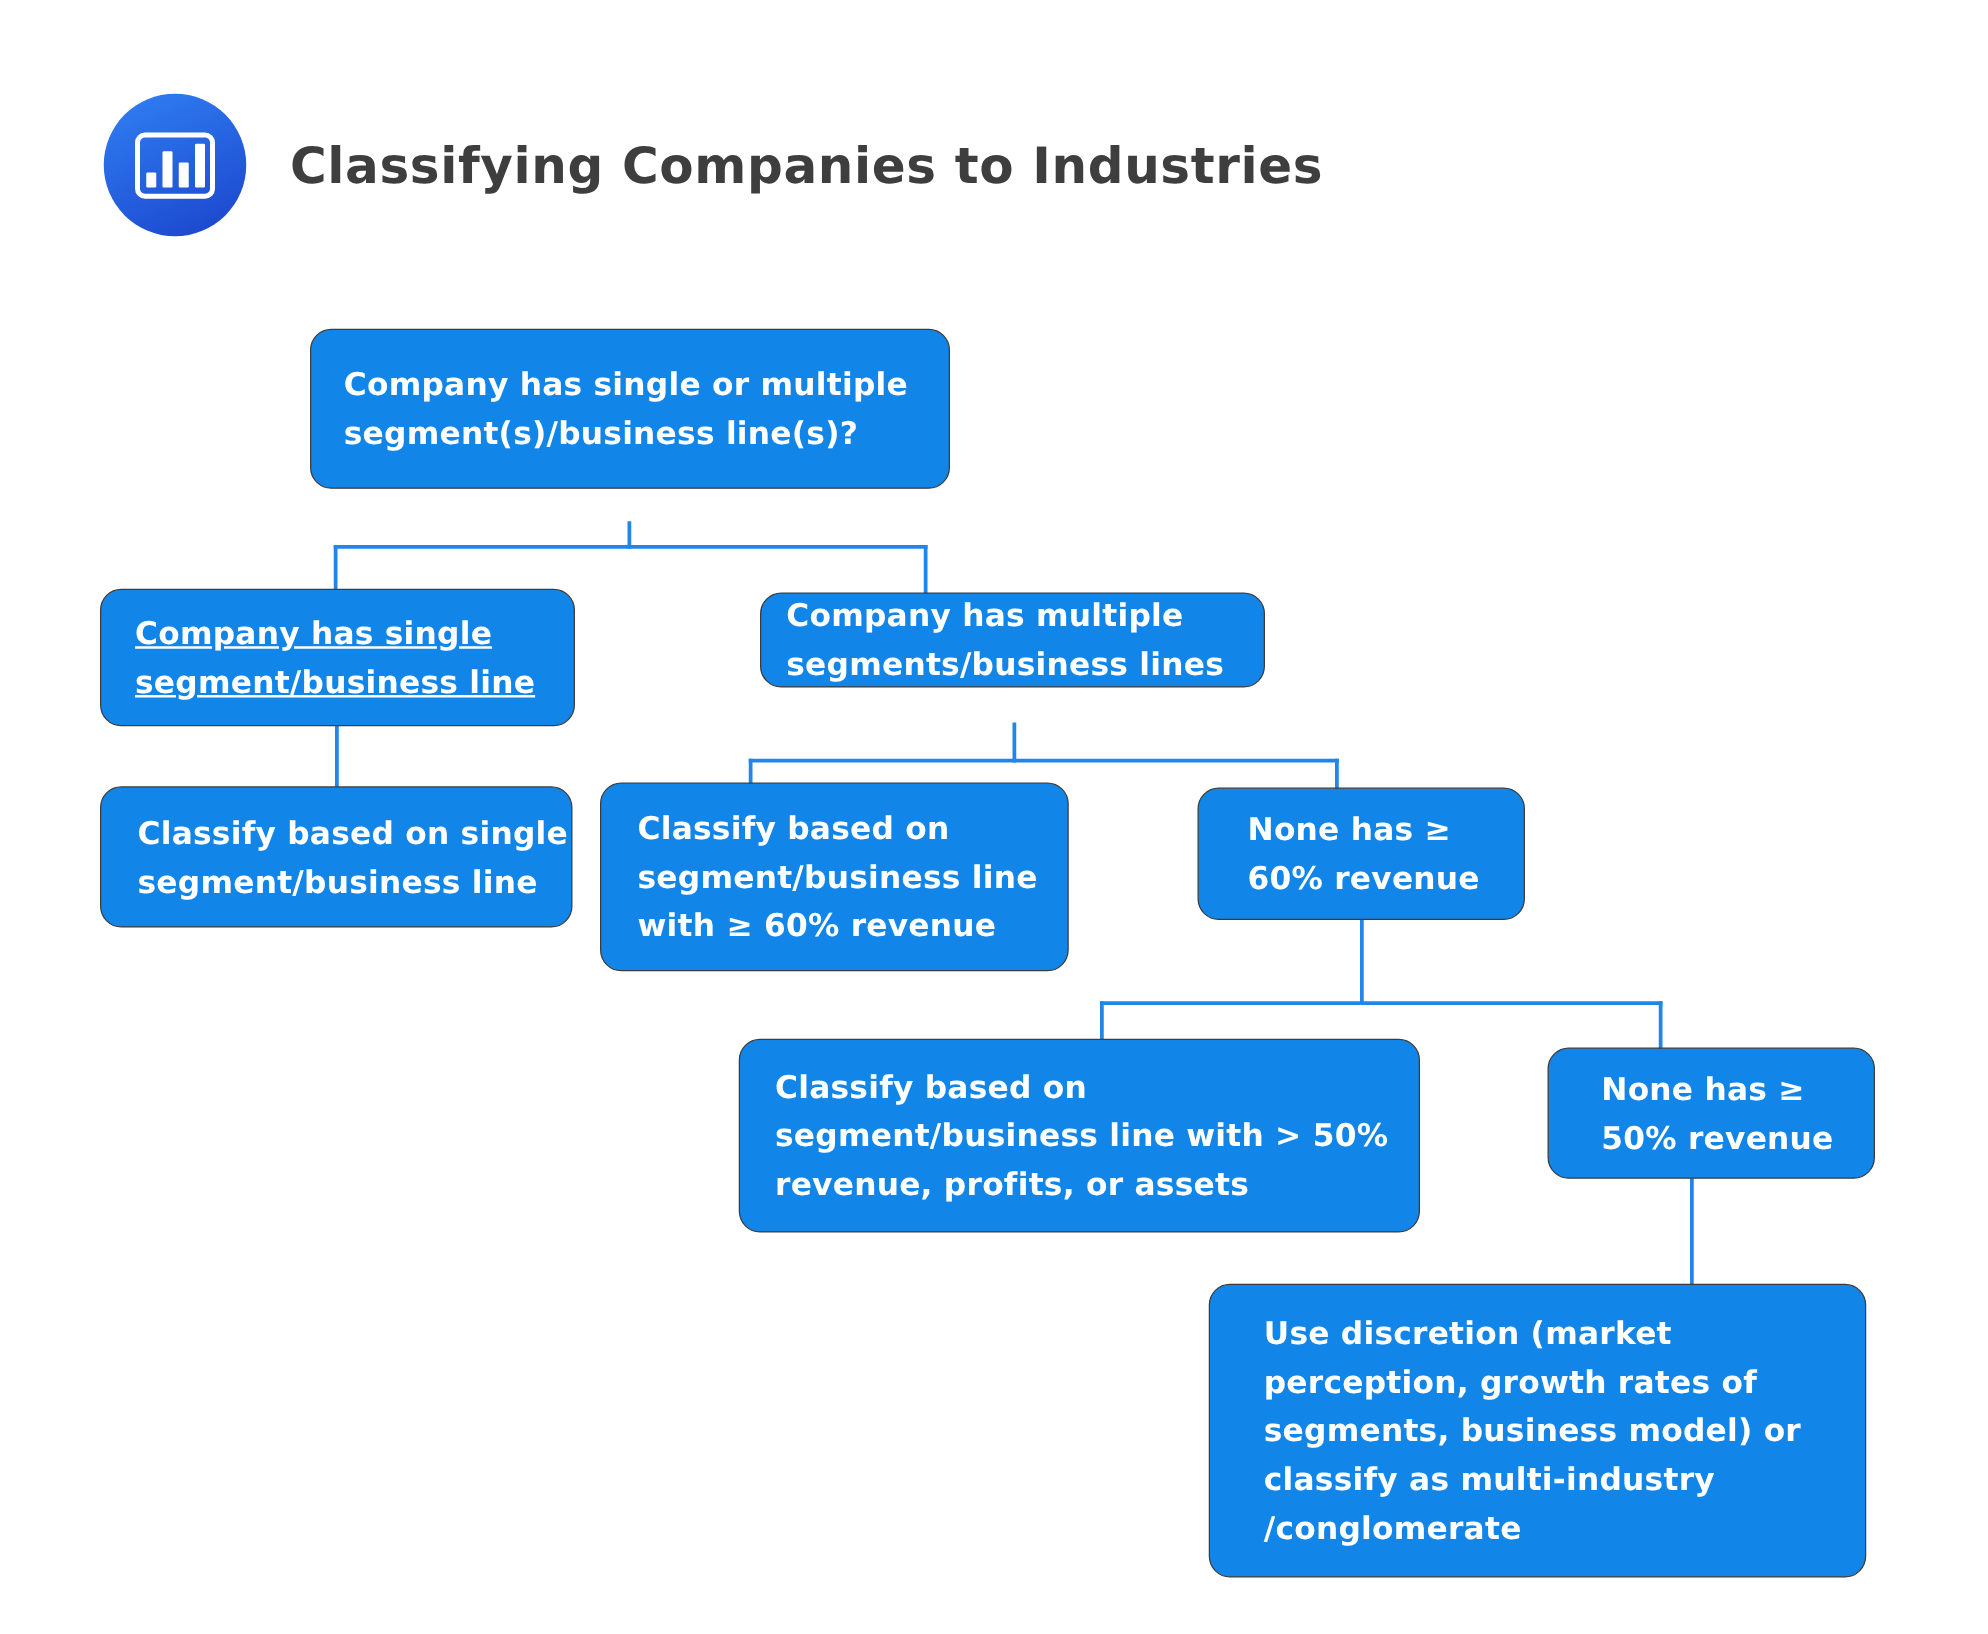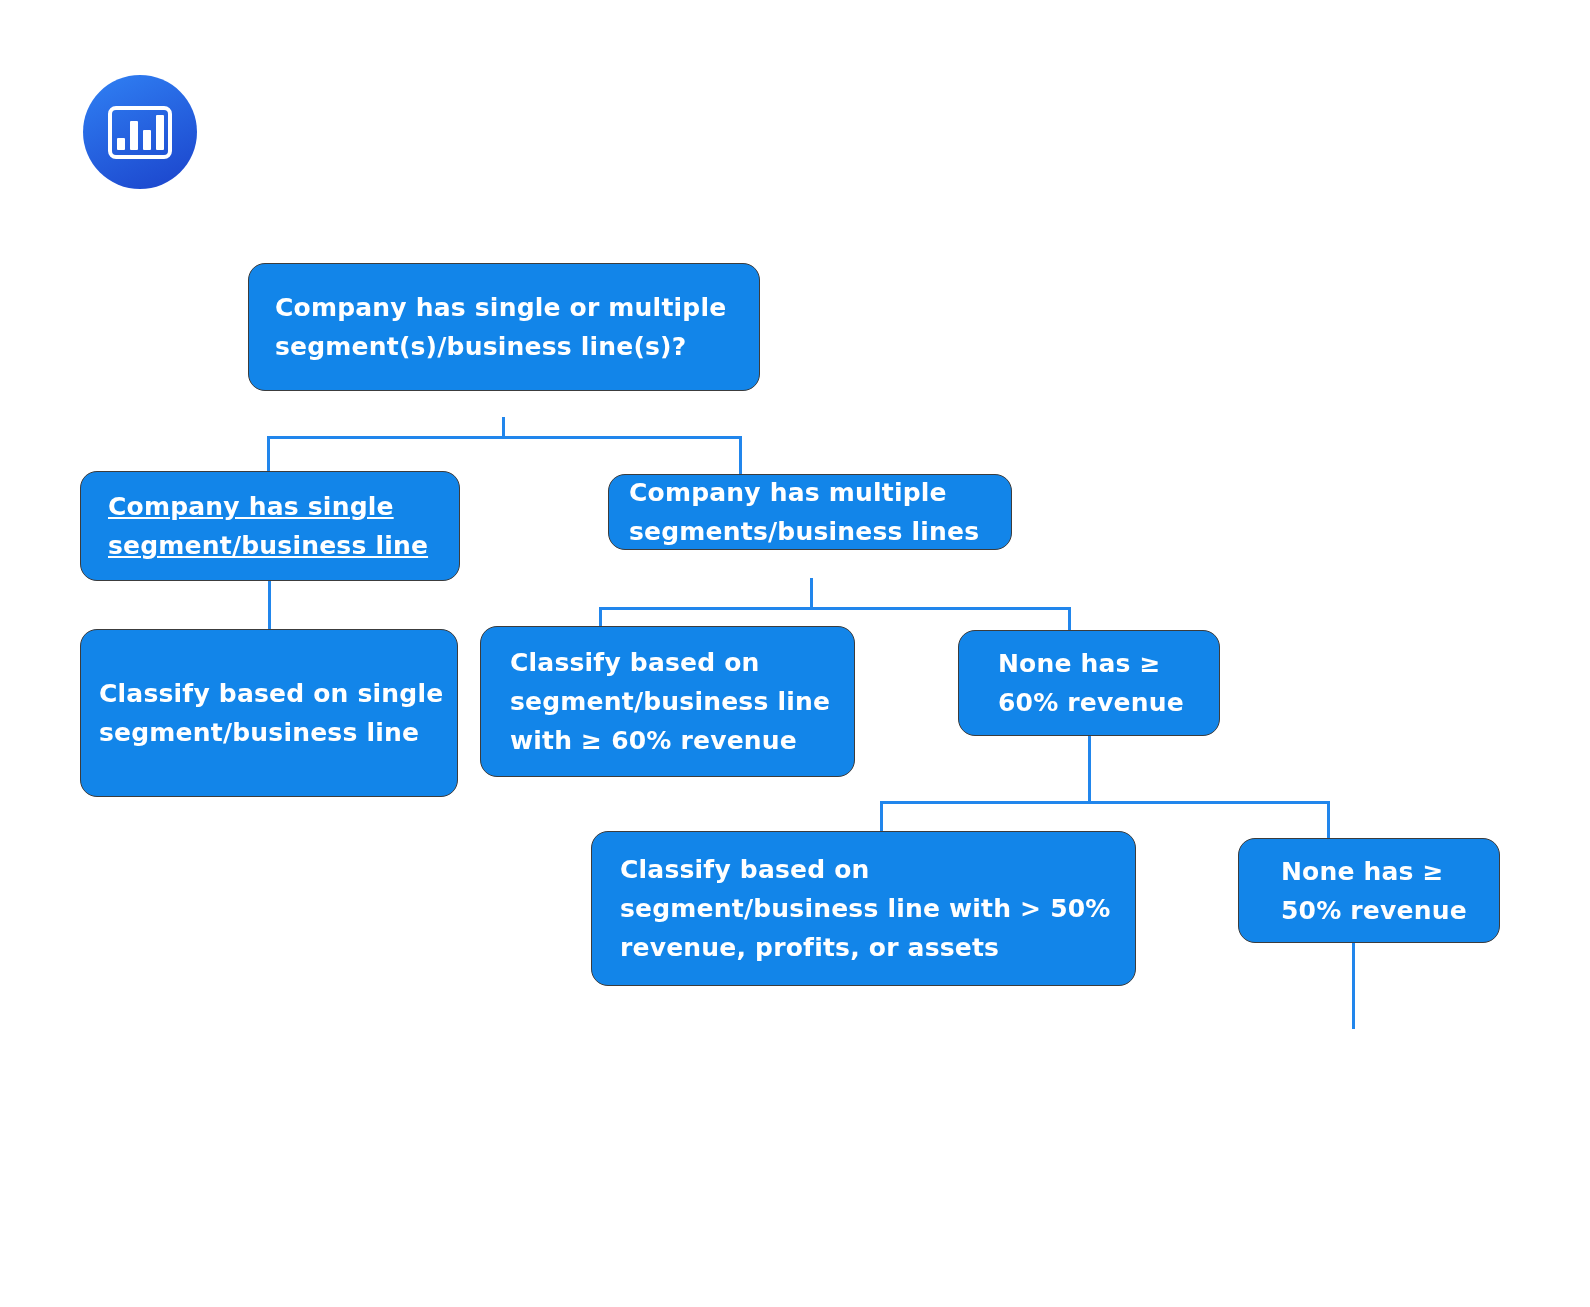--- a/index.html
+++ b/index.html
@@ -57,21 +57,21 @@
     white-space: pre-line;
     display: flex;
     align-items: center;
     z-index: 2;
   }
   .node span { display: block; }
 
   #node-q-segments        { left: 248px;  top: 263px;  width: 512px; height: 128px; padding-left: 26px; }
   #node-single-segment    { left: 80px;   top: 471px;  width: 380px; height: 110px; padding-left: 27px; text-decoration: underline; }
   #node-multiple-segments { left: 608px;  top: 474px;  width: 404px; height: 76px; padding-left: 20px; }
-  #node-classify-single   { left: 80px;   top: 629px;  width: 378px; height: 168px; padding-left: 18px; }
+  #node-classify-single   { left: 80px;   top: 629px;  width: 378px; height: 113px; padding-left: 29px; }
   #node-classify-60       { left: 480px;  top: 626px;  width: 375px; height: 151px; padding-left: 29px; }
   #node-none-60           { left: 958px;  top: 630px;  width: 262px; height: 106px; padding-left: 39px; }
   #node-classify-50       { left: 591px;  top: 831px;  width: 545px; height: 155px; padding-left: 28px; }
   #node-none-50           { left: 1238px; top: 838px;  width: 262px; height: 105px; padding-left: 42px; }
   #node-use-discretion    { left: 967px;  top: 1027px; width: 526px; height: 235px; padding-left: 43px; }
 
   
   .conn { position: absolute; background: #2186ec; z-index: 1; }
   .conn.v { width: 3px; }
   .conn.h { height: 3px; }
@@ -102,20 +102,21 @@
 <div class="canvas">
 
   <div class="header-icon">
     <div class="chart-frame">
       <div class="bar b1"></div>
       <div class="bar b2"></div>
       <div class="bar b3"></div>
       <div class="bar b4"></div>
     </div>
   </div>
+  <div class="page-title">Classifying Companies to Industries</div>
 
   <div class="conn v" id="cA1"></div>
   <div class="conn h" id="cA2"></div>
   <div class="conn v" id="cA3"></div>
   <div class="conn v" id="cA4"></div>
   <div class="conn v" id="cB"></div>
   <div class="conn v" id="cC1"></div>
   <div class="conn h" id="cC2"></div>
   <div class="conn v" id="cC3"></div>
   <div class="conn v" id="cC4"></div>
@@ -152,14 +153,21 @@
   </div>
   <div class="node" id="node-classify-50">
     <span>Classify based on
 segment/business line with &gt; 50%
 revenue, profits, or assets</span>
   </div>
   <div class="node" id="node-none-50">
     <span>None has ≥
 50% revenue</span>
   </div>
+  <div class="node" id="node-use-discretion">
+    <span>Use discretion (market
+perception, growth rates of
+segments, business model) or
+classify as multi-industry
+/conglomerate</span>
+  </div>
 
 </div>
 
 </body></html>

